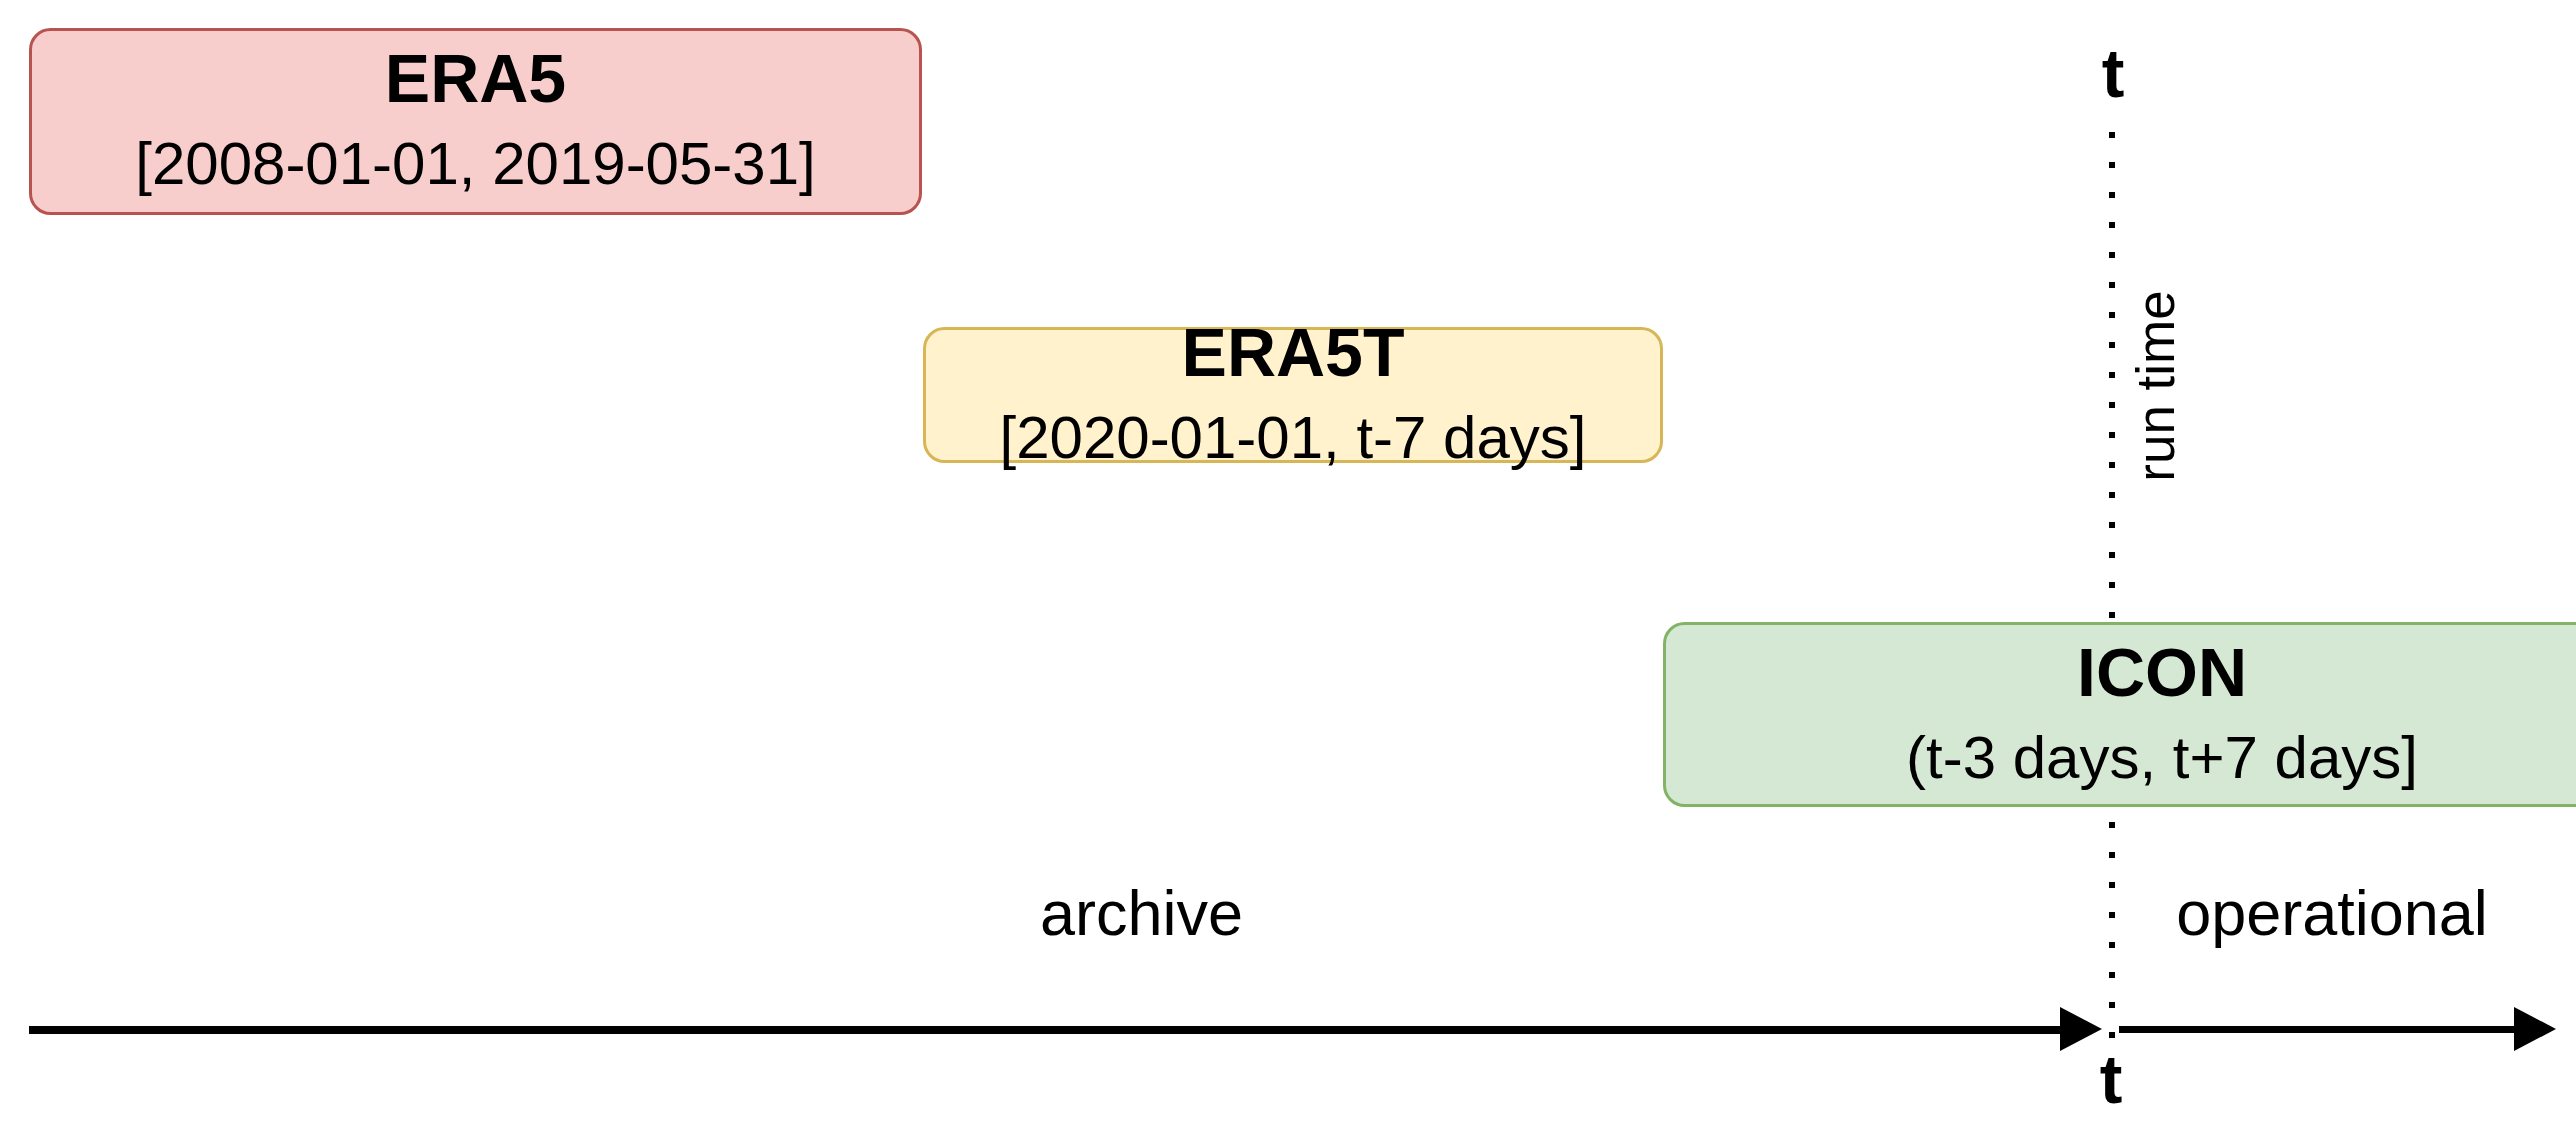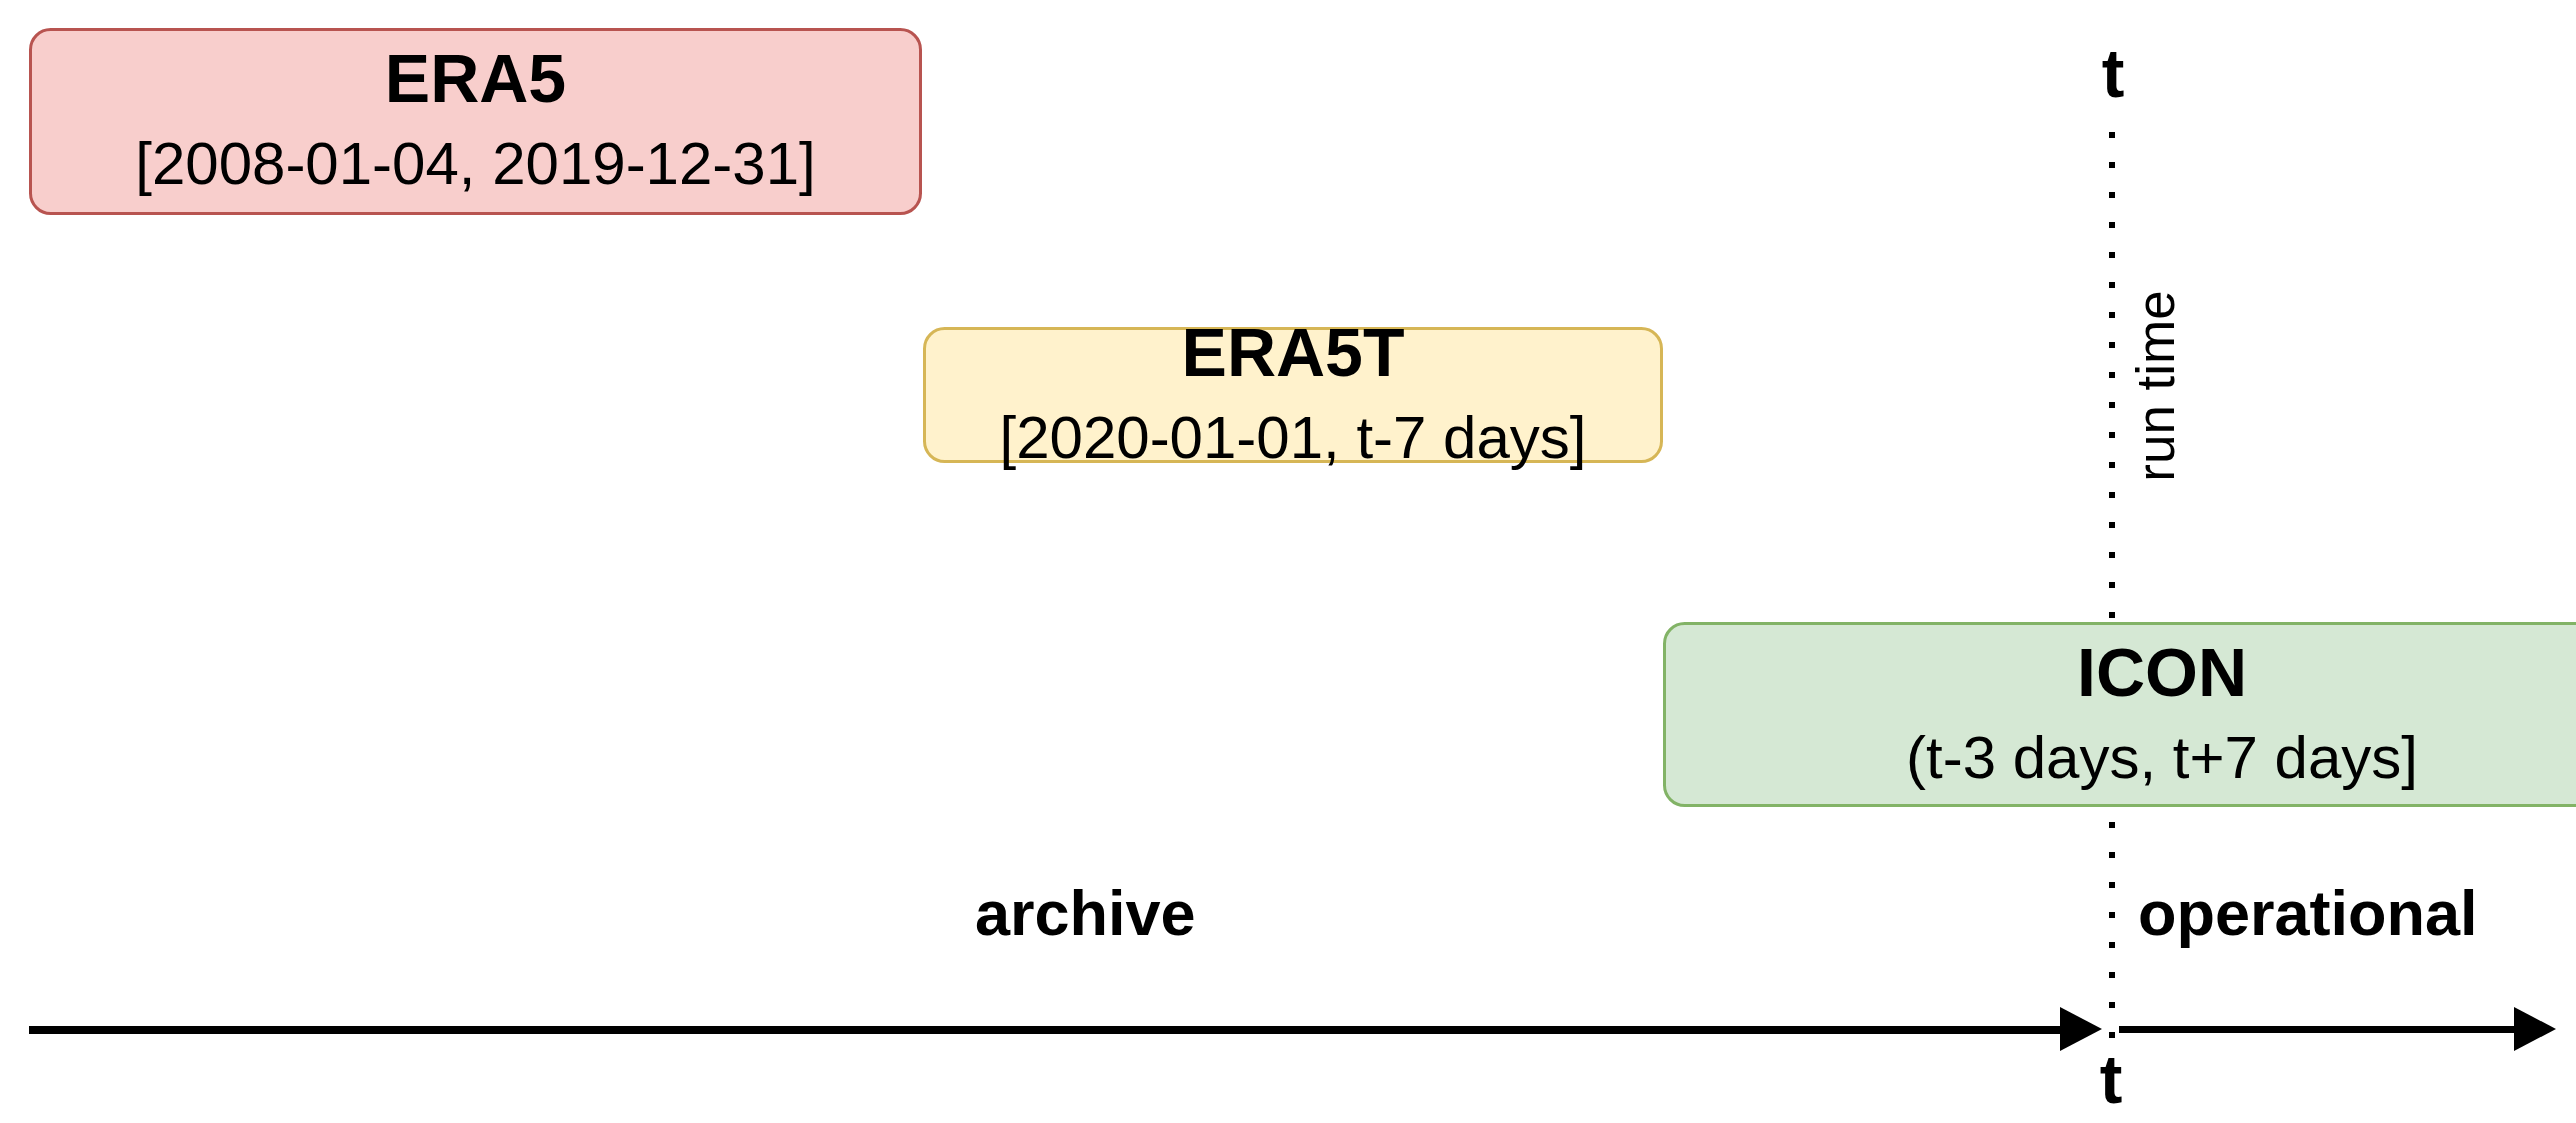--- a/index.html
+++ b/index.html
@@ -80,25 +80,25 @@
     font-size: 53px;
     line-height: 60px;
     text-align: center;
     white-space: nowrap;
     z-index: 1;
   }
 
   
   .region-label {
     position: absolute;
+    text-align: center;
     font-size: 63px;
     line-height: 75px;
     white-space: nowrap;
     z-index: 1;
-    font-weight: bold;
   }
   #archive-label     { left: 975px; top: 876px; width: 333px; }
   #operational-label { left: 2138px; top: 876px; width: 388px; }
 
   
   .axis-line {
     position: absolute;
     height: 8.3px;
     background: #000;
     z-index: 2;
@@ -125,21 +125,21 @@
 <div id="stage">
 
   <div id="runtime-line"></div>
 
   <div id="runtime-label">run time</div>
 
   <div id="t-top" class="t-label">t</div>
 
   <div id="box-era5" class="box" style="background: rgb(248, 206, 204); border-color: rgb(184, 84, 80);">
     <div class="box-title">ERA5</div>
-    <div class="box-interval">[2008-01-04, 2019-12-31]</div>
+    <div class="box-interval">[2008-01-01, 2019-05-31]</div>
   </div>
 
   <div id="box-era5t" class="box" style="background: rgb(255, 242, 204); border-color: rgb(214, 182, 86);">
     <div class="box-title">ERA5T</div>
     <div class="box-interval">[2020-01-01, t-7 days]</div>
   </div>
 
   <div id="box-icon" class="box" style="background: rgb(213, 232, 212); border-color: rgb(130, 179, 102);">
     <div class="box-title">ICON</div>
     <div class="box-interval">(t-3 days, t+7 days]</div>

